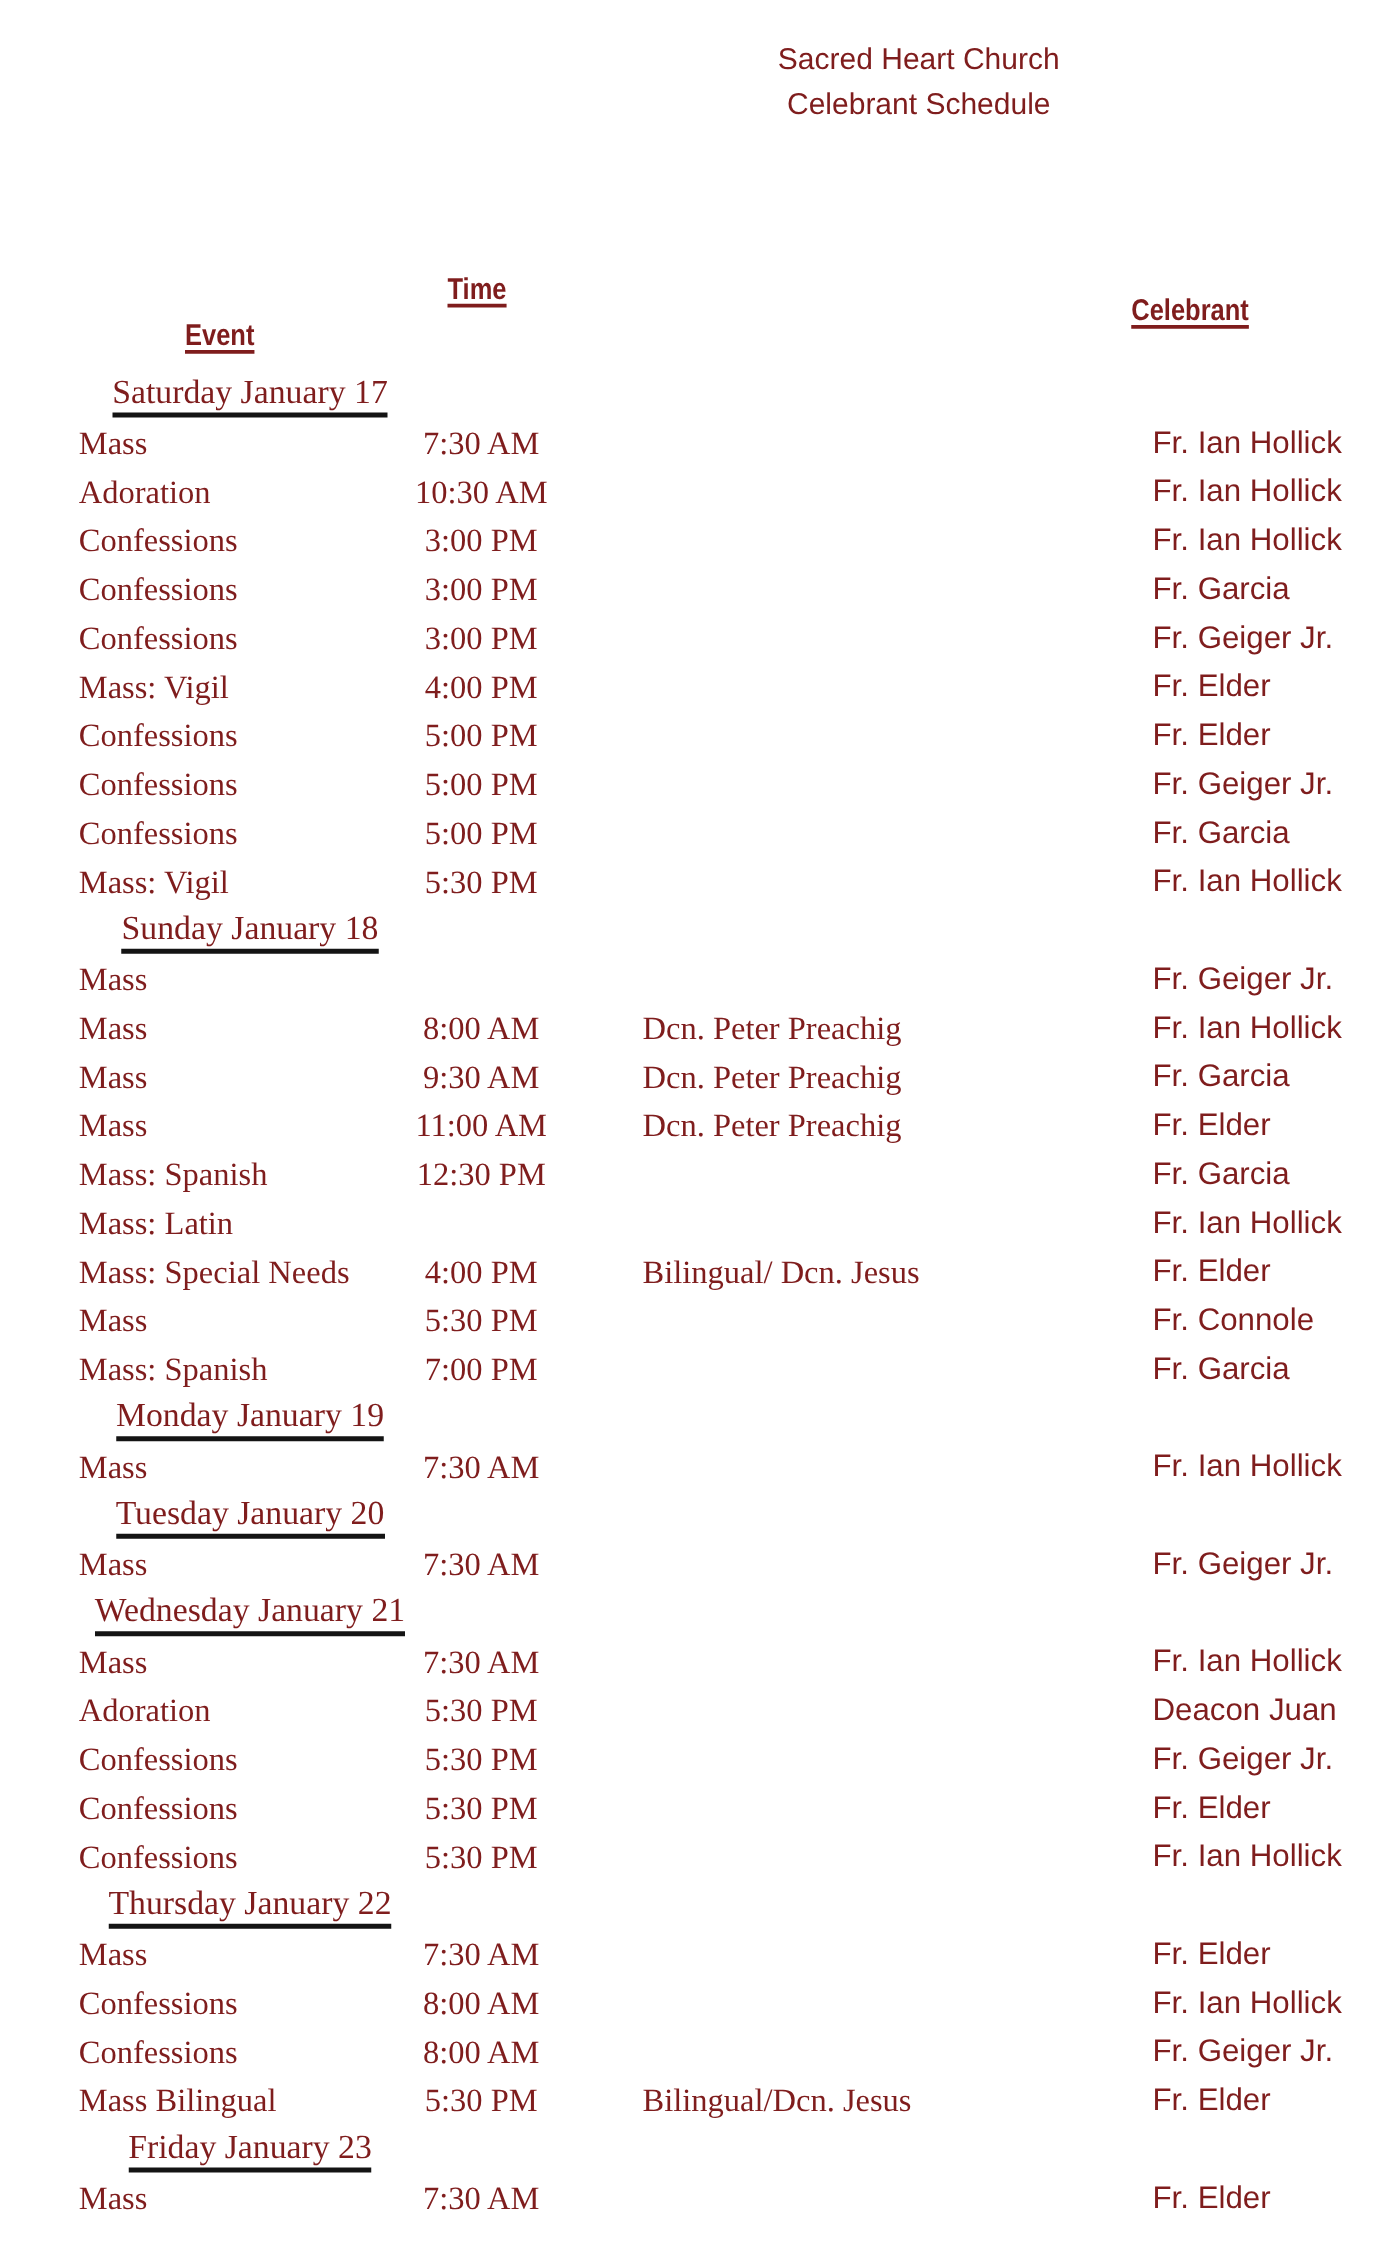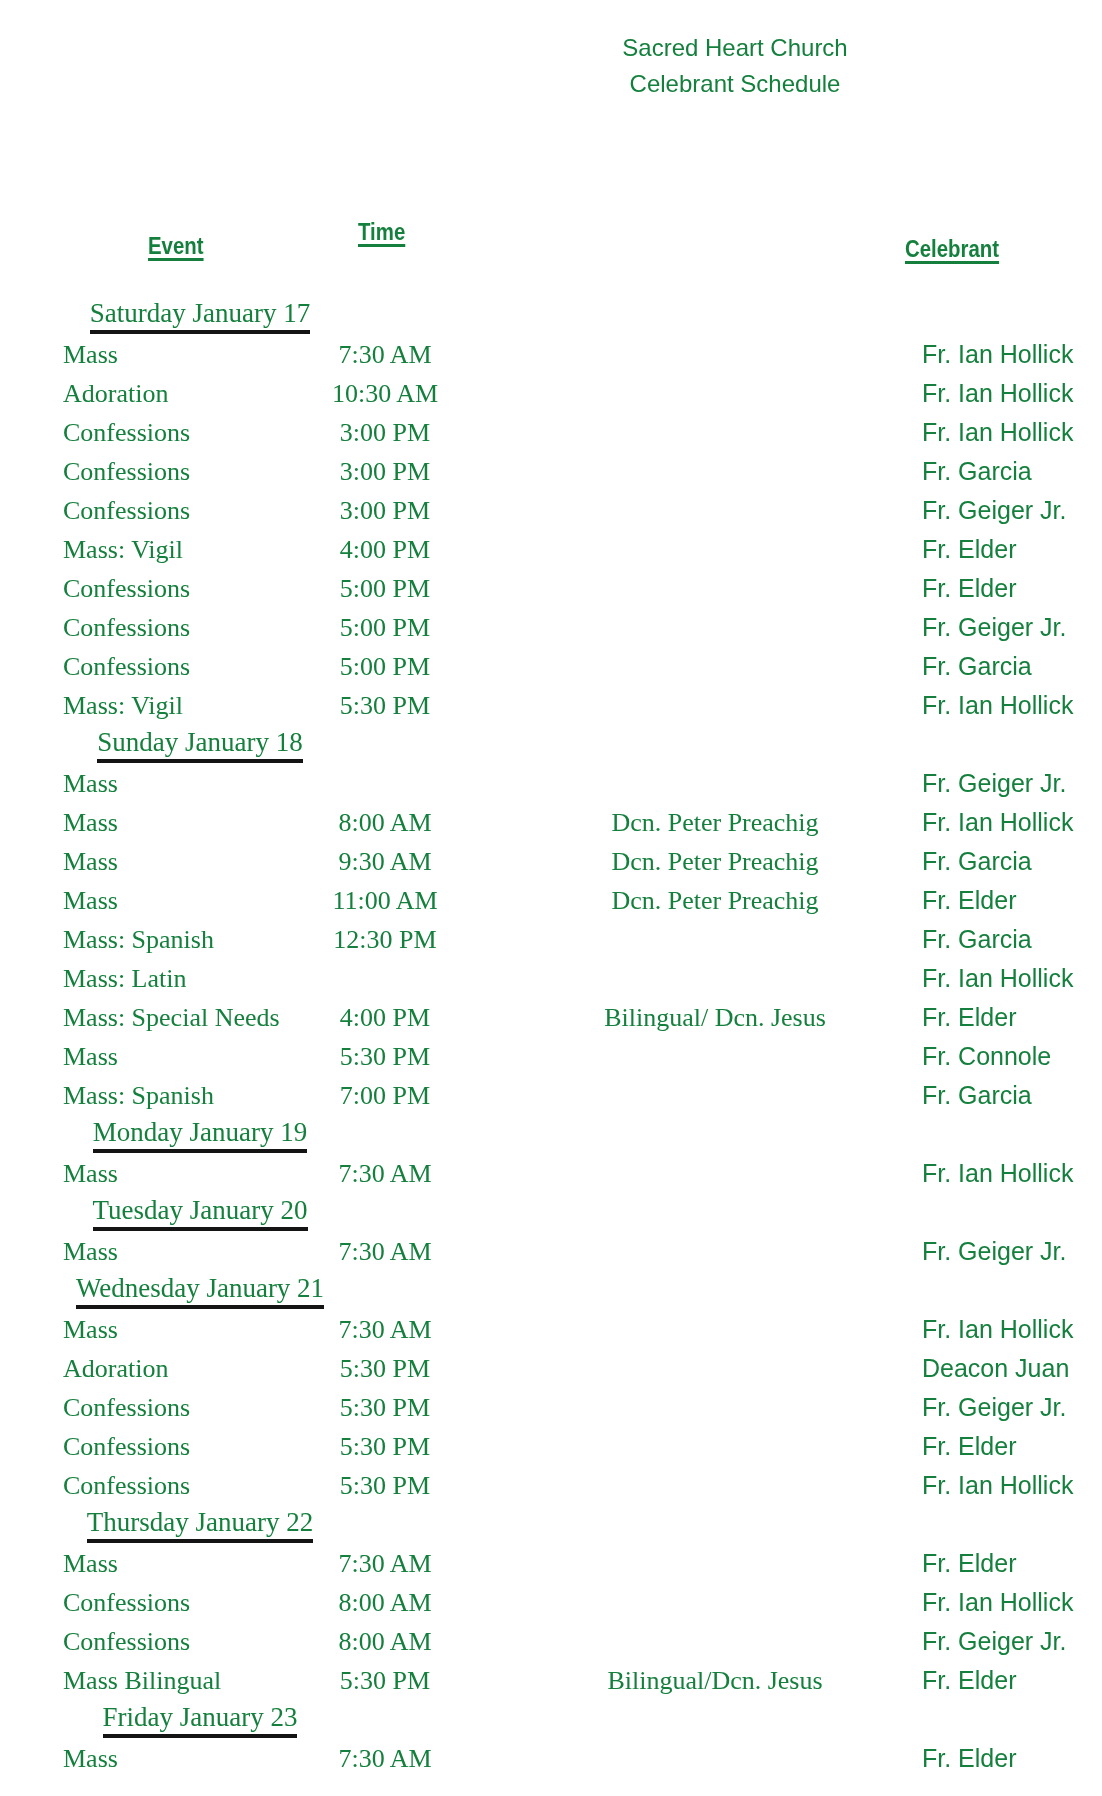--- a/index.html
+++ b/index.html
@@ -1,21 +1,21 @@
 <!DOCTYPE html>
 <html><head>
 <meta charset="utf-8">
 <style>
   html, body { margin: 0; padding: 0; background: #ffffff; }
   .page {
     position: relative;
     width: 1102px;
     height: 1796px;
     background: #ffffff;
-    color: #15803d;
+    color: #7f1d1d;
     overflow: hidden;
   }
 
   
   .title-block {
     position: absolute;
     top: 30px;
     left: 385px;
     width: 700px;
     text-align: center;
@@ -33,21 +33,21 @@
     white-space: nowrap;
   }
   .col-header span {
     display: inline-block;
     transform: scaleX(0.85);
     transform-origin: left center;
     text-decoration: underline;
     text-decoration-thickness: 3px;
     text-underline-offset: 4px;
   }
-  .col-event     { left: 148px; top: 232px; }
+  .col-event     { left: 148px; top: 255px; }
   .col-time      { left: 358px; top: 218px; }
   .col-celebrant { left: 905px; top: 235px; }
 
   
   .schedule { position: absolute; top: 296px; left: 0; width: 100%; }
 
   .day-header {
     height: 39px;
     width: 400px;
     display: flex;
@@ -72,21 +72,21 @@
   }
   .cell {
     position: absolute;
     top: 0;
     height: 39px;
     line-height: 39px;
     white-space: nowrap;
   }
   .cell.event { left: 38px; margin-left: 25px; }
   .cell.time  { left: 275px; width: 220px; text-align: center; }
-  .cell.note  { left: 530px; width: 370px; text-align: center; }
+  .cell.note  { left: 514px; width: 370px; text-align: left; }
   .cell.celebrant {
     left: 898px;
     font-family: "Liberation Sans", sans-serif;
     font-size: 25px;
     margin-left: 24px;
   }
 </style>
 </head>
 <body>
 

